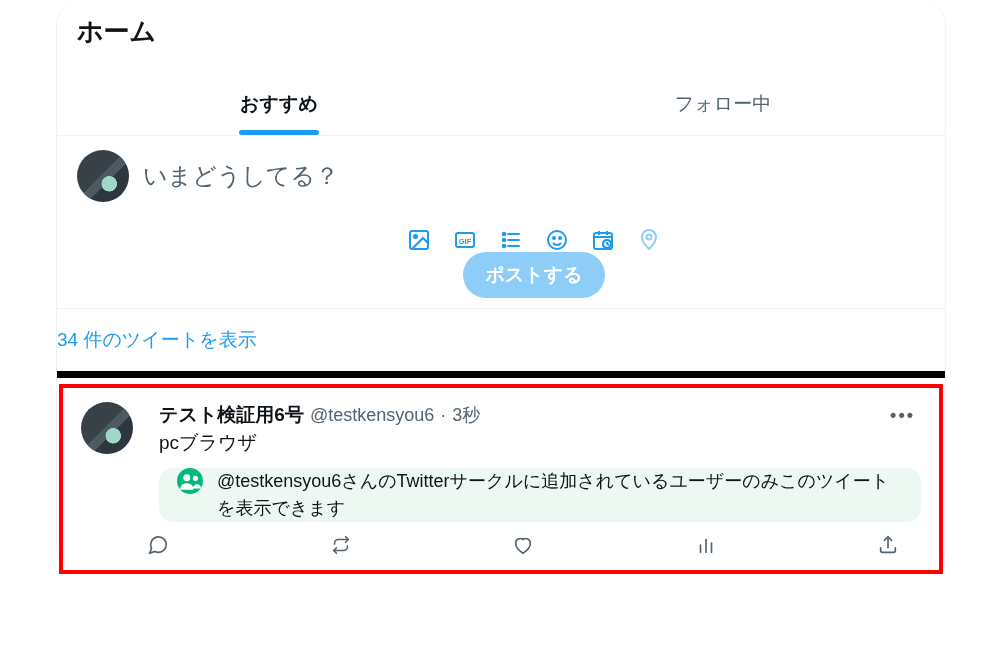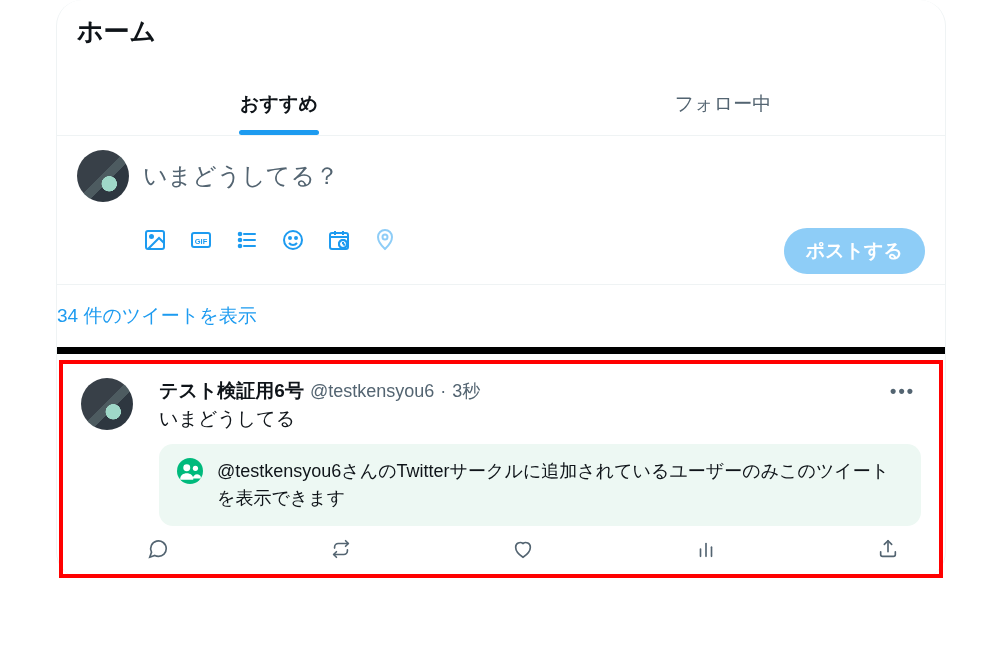--- a/index.html
+++ b/index.html
@@ -74,23 +74,24 @@
     flex-shrink: 0;
   }
   .composer-input {
     flex: 1;
     font-size: 24px;
     color: #536471;
     padding: 10px 0 28px 0;
   }
   .composer-toolbar {
     display: flex;
-    align-items: flex-start;
+    align-items: center;
     padding-left: 66px;
     padding-top: 8px;
+    flex-direction: column;
   }
   .tool-icons {
     display: flex;
     gap: 22px;
     flex: 1;
   }
   .tool-icon {
     width: 24px;
     height: 24px;
     color: #1d9bf0;
@@ -158,21 +159,21 @@
   }
   .tweet-text {
     font-size: 19px;
     color: #0f1419;
     margin-top: 2px;
   }
   .circle-banner {
     margin-top: 12px;
     background: #edf8f3;
     border-radius: 14px;
-    padding: 14px 18px;
+    padding: 0 18px;
     display: flex;
     gap: 14px;
     align-items: flex-start;
   }
   .circle-icon {
     width: 26px;
     height: 26px;
     border-radius: 50%;
     background: #00ba7c;
     color: #fff;
@@ -289,21 +290,21 @@
       <div class="tweet-header-row">
         <div class="avatar"></div>
         <div class="tweet-body">
           <div class="tweet-name-row">
             <span class="display-name">テスト検証用6号</span>
             <span class="handle">@testkensyou6</span>
             <span class="dot">·</span>
             <span class="time">3秒</span>
             <span class="more-icon">•••</span>
           </div>
-          <div class="tweet-text">いまどうしてる</div>
+          <div class="tweet-text">pcブラウザ</div>
           <div class="circle-banner">
             <div class="circle-icon">
               <svg viewBox="0 0 24 24" fill="currentColor">
                   <circle cx="9" cy="9" r="3.2"></circle>
                   <path d="M3 19c0-3 2.7-5 6-5s6 2 6 5v1H3z"></path>
                   <circle cx="17" cy="9.5" r="2.4"></circle>
                   <path d="M14.5 19c.3-2.5 2-4 4-4 1.6 0 3 .9 3.5 2.2V19z"></path>
                 </svg>
             </div>
             <div class="circle-text">@testkensyou6さんのTwitterサークルに追加されているユーザーのみこのツイートを表示できます</div>

